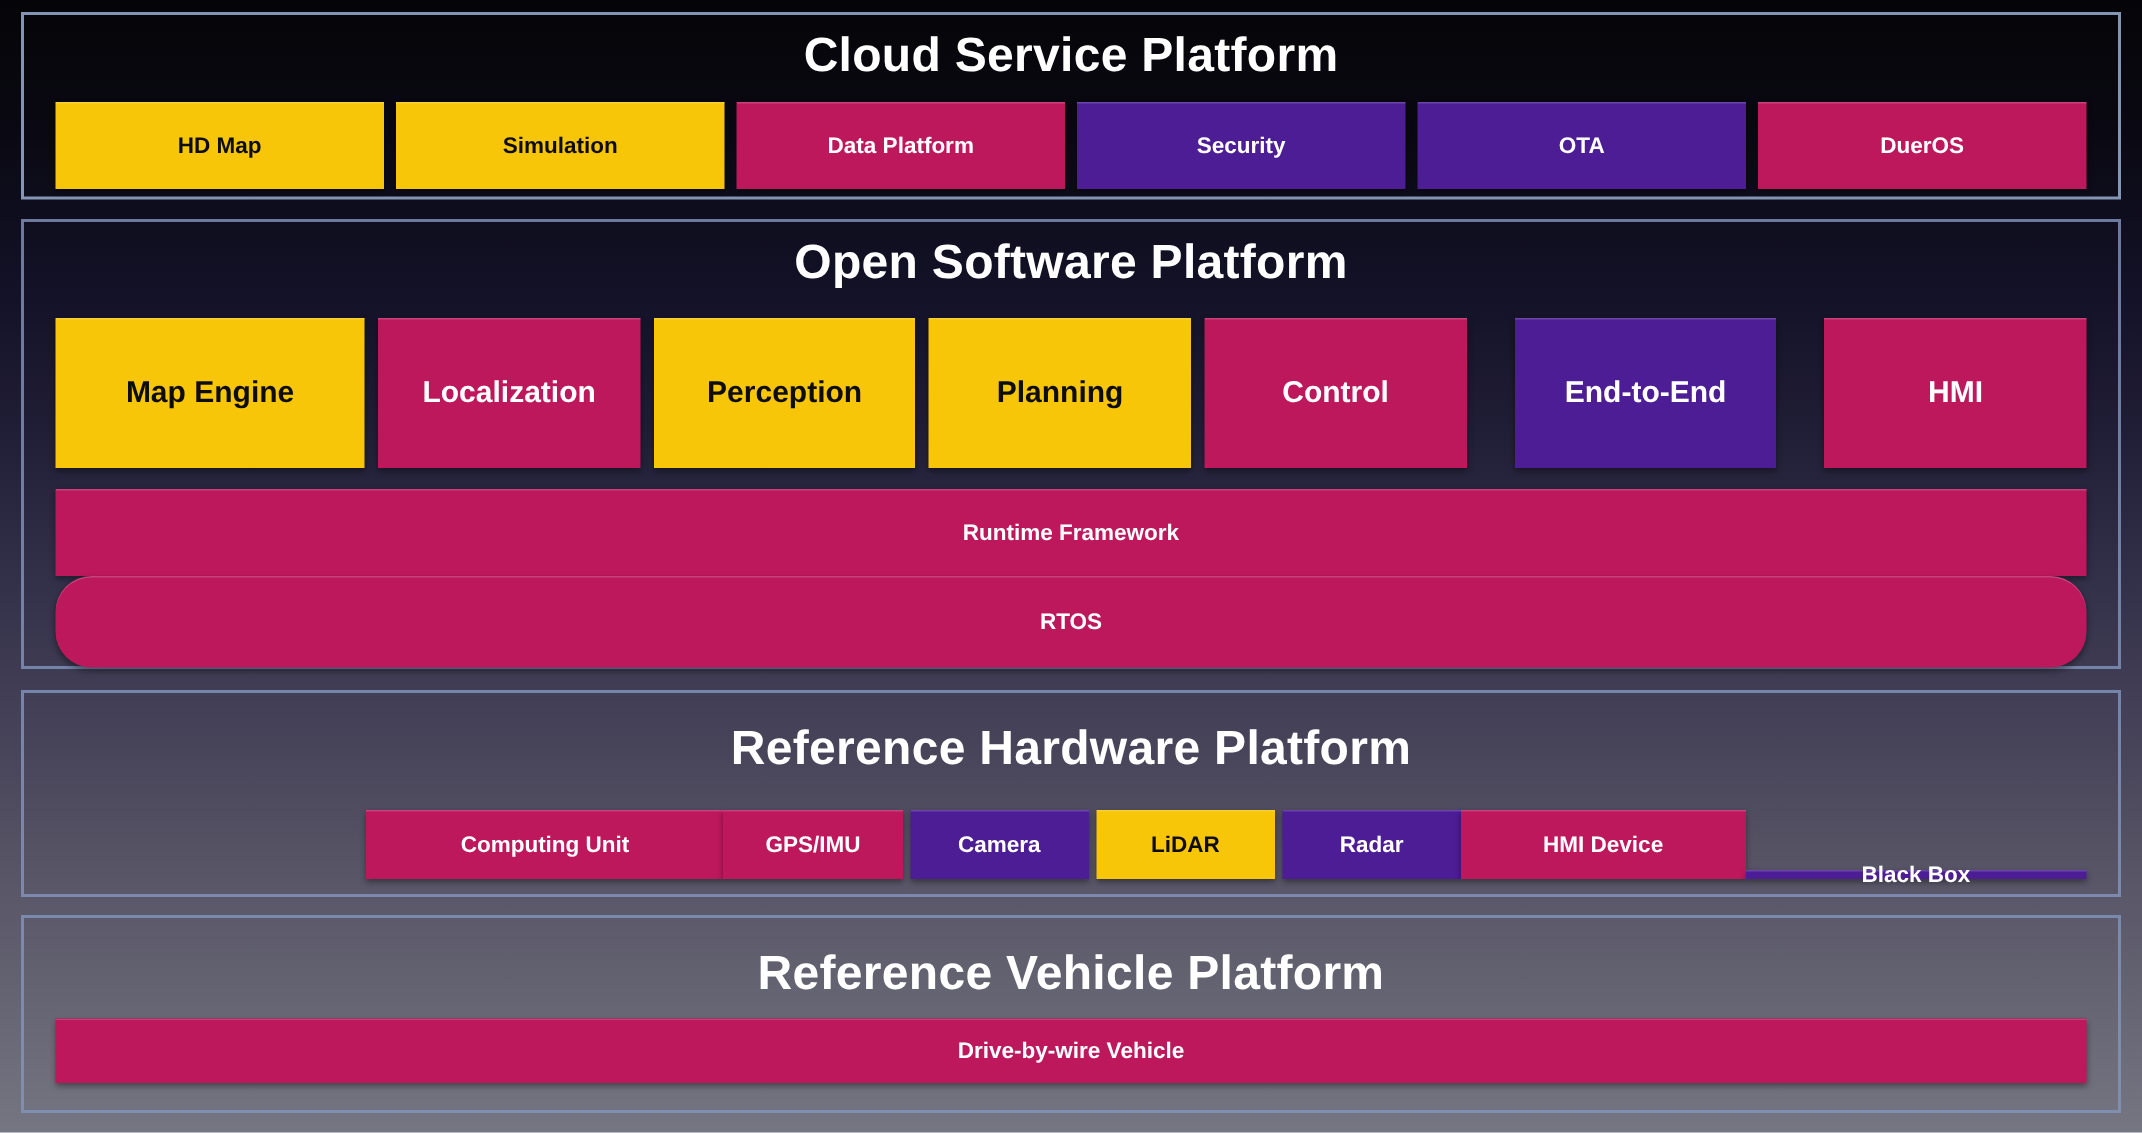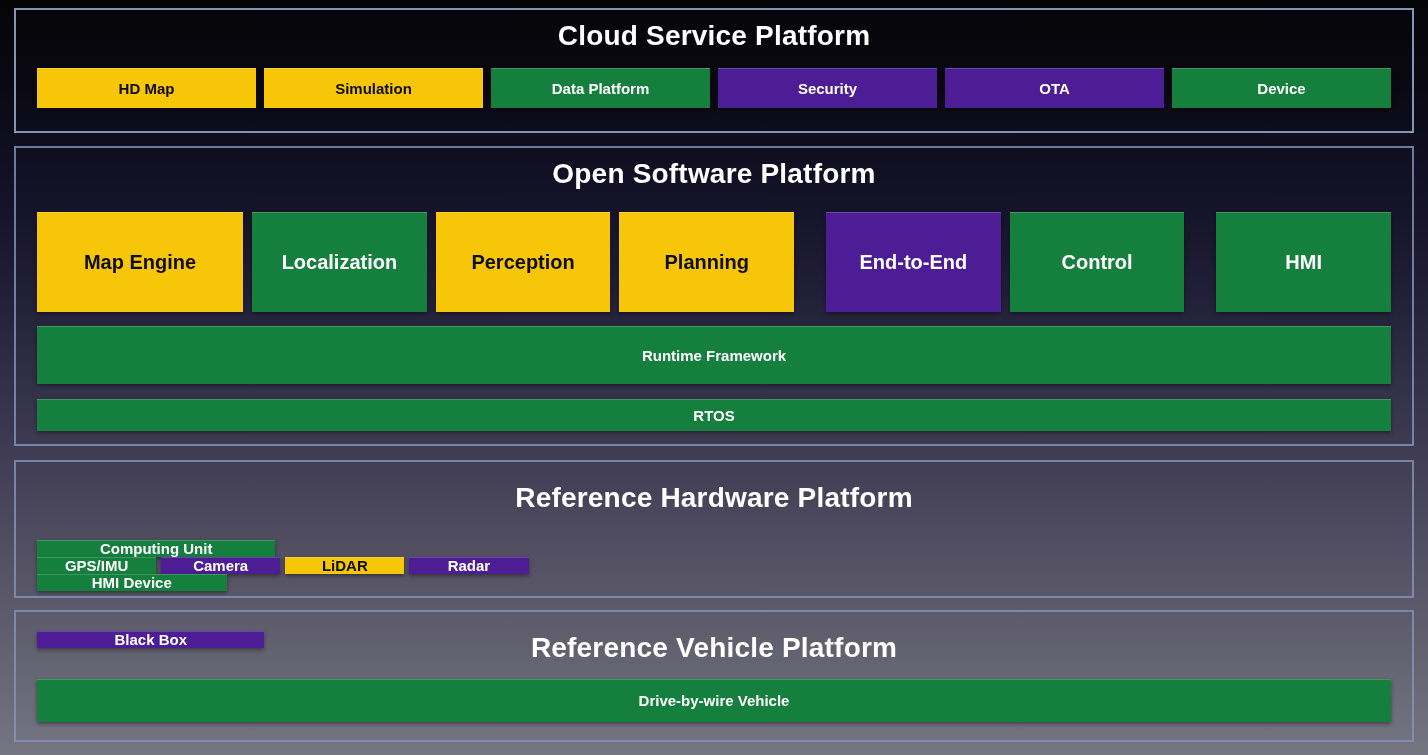--- a/index.html
+++ b/index.html
@@ -14,75 +14,75 @@
     position:absolute;left:14px;width:1400px;box-sizing:border-box;
     border:2px solid rgba(130,150,190,0.8);
     padding:0 21px;
   }
   .s1{top:8px;height:125px;border-color:rgba(145,165,200,0.9);}
   .s2{top:146px;height:300px;}
   .s3{top:460px;height:138px;}
   .s4{top:610px;height:132px;}
   .section-title{
     margin-top:12px;height:28px;line-height:28px;text-align:center;
-    color:#ffffff;font-size:28px;font-weight:bold;letter-spacing:0.2px;
+    color:#ffffff;font-size:32px;font-weight:bold;letter-spacing:0.2px;
   }
   .s3 .section-title,.s4 .section-title{margin-top:22px;}
   .box{
     display:flex;align-items:center;justify-content:center;
     font-size:15px;font-weight:bold;box-sizing:border-box;
     box-shadow:0 2px 4px rgba(0,0,0,0.4), inset 0 1px 0 rgba(255,255,255,0.18);
   }
   .yellow{background:#F7C608;color:#0d0d0d;}
-  .blue{background:#15803d;color:#ffffff;}
+  .blue{background:#be185d;color:#ffffff;}
   .red{background:#4c1d95;color:#ffffff;}
   
-  .cloud-row{display:flex;gap:8px;margin-top:18px;height:40px;}
+  .cloud-row{display:flex;gap:8px;margin-top:18px;height:58px;}
   .cloud-row .box{flex:1;}
   
   .module-row{display:flex;gap:9px;margin-top:24px;height:100px;}
   .module-row .box{flex:1;font-size:20px;}
   .module-row .m-wide{flex:1.18;}
   .module-row .gap-lg{margin-left:23px;}
   .full-bar{height:58px;margin-top:14px;}
-  .full-bar.rtos{height:32px;margin-top:15px;}
+  .full-bar.rtos{height:61px;margin-top:0;border-radius:24px;}
   
-  .hw-row{display:flex;justify-content:space-between;margin-top:28px;height:46px;flex-direction:column;}
+  .hw-row{display:flex;justify-content:flex-end;margin-top:28px;height:46px;}
   .hw-computing{width:17.6%;}
   .sensor-group{display:flex;gap:5px;width:36.3%;}
   .sensor-group .box{flex:1;}
   .hw-hmi{width:14%;}
   .hw-blackbox{width:16.8%;margin-top:40px;}
   
   .vehicle-bar{height:43px;margin-top:17px;text-align:right;}
 </style>
 </head>
 <body>
 
 <div class="section s1">
   <div class="section-title">Cloud Service Platform</div>
   <div class="cloud-row">
     <div class="box yellow">HD Map</div>
     <div class="box yellow">Simulation</div>
     <div class="box blue">Data Platform</div>
     <div class="box red">Security</div>
     <div class="box red">OTA</div>
-    <div class="box blue">Device</div>
+    <div class="box blue">DuerOS</div>
   </div>
 </div>
 
 <div class="section s2">
   <div class="section-title">Open Software Platform</div>
   <div class="module-row">
     <div class="box yellow m-wide">Map Engine</div>
     <div class="box blue">Localization</div>
     <div class="box yellow">Perception</div>
     <div class="box yellow">Planning</div>
+    <div class="box blue">Control</div>
     <div class="box red gap-lg">End-to-End</div>
-    <div class="box blue">Control</div>
     <div class="box blue gap-lg">HMI</div>
   </div>
   <div class="box blue full-bar">Runtime Framework</div>
   <div class="box blue full-bar rtos">RTOS</div>
 </div>
 
 <div class="section s3">
   <div class="section-title">Reference Hardware Platform</div>
   <div class="hw-row">
     <div class="box blue hw-computing">Computing Unit</div>

